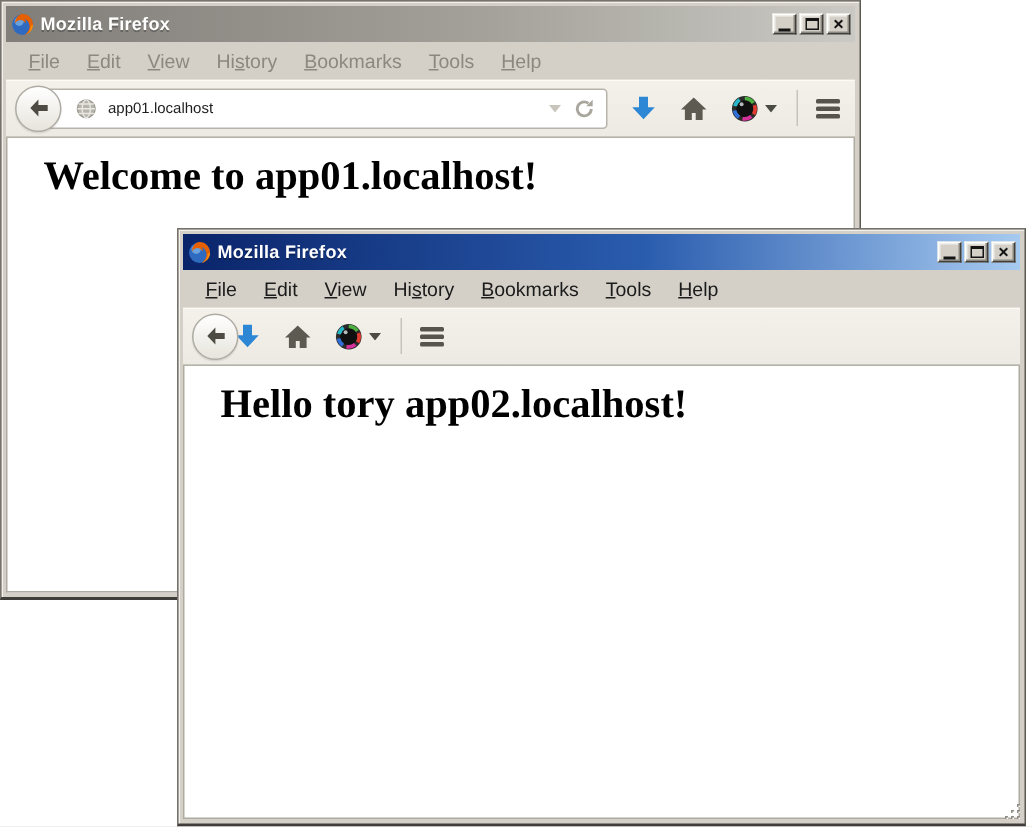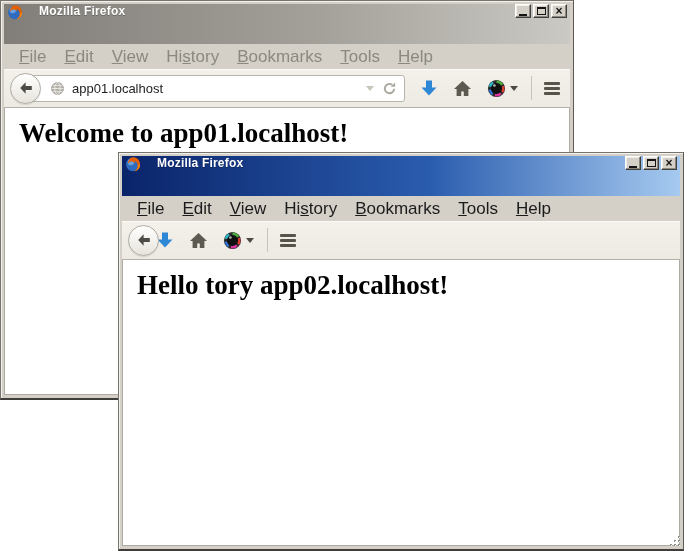--- a/index.html
+++ b/index.html
@@ -12,67 +12,67 @@
   .window {
     position:absolute; display:flex; flex-direction:column;
     background:#d4d0c8; padding:3px;
     border:1px solid #76736c; border-bottom:2px solid #403e3a; border-right-color:#5b5952;
     box-shadow: inset 1px 1px 0 #f2f1ed;
   }
   .win1 { left:0; top:0; width:574px; height:400px; z-index:1; }
   .win2 { left:118px; top:152px; width:566px; height:399px; z-index:2; }
 
   
-  .titlebar { flex:none; height:40px; display:flex; align-items:flex-start; gap:16px; padding:0 2px 0 3px; }
+  .titlebar { flex:none; height:24px; display:flex; align-items:center; gap:4px; padding:0 2px 0 3px; }
   .titlebar.active   { background:linear-gradient(90deg,#0a246a 0%,#2a5cae 55%,#a6caf0 100%); }
   .titlebar.inactive { background:linear-gradient(90deg,#817e79 0%,#a3a09a 55%,#cbc9c3 100%); }
   .fx-icon { flex:none; width:16px; height:16px; display:flex; }
   .title-text { flex:1; color:#fff; font-size:12px; font-weight:bold; letter-spacing:.2px;
     white-space:nowrap; overflow:hidden; text-shadow:0 1px 0 rgba(0,0,0,.25); }
   .win-controls { display:flex; gap:2px; padding-right:1px; }
   .winbtn { width:16px; height:14px; background:#d4d0c8;
     border:1px solid; border-color:#fffffb #403f3b #403f3b #fffffb;
     box-shadow: inset -1px -1px 0 #8a887f, inset 1px 1px 0 #f0efeb;
     display:flex; align-items:center; justify-content:center; cursor:default; }
   .glyph-min { width:8px; height:2px; background:#141414; margin-top:7px; }
   .glyph-max { width:9px; height:8px; border:1px solid #141414; border-top-width:2px; }
   .glyph-close { font-size:12px; font-weight:bold; color:#141414; line-height:10px; }
 
   
   .menubar { flex:none; height:25px; display:flex; align-items:center; background:#d4d0c8;
-    padding:0 6px; font-size:17px; }
+    padding:0 6px; font-size:13px; }
   .menu-item { padding:3px 9px; white-space:nowrap; }
   .akey { text-decoration:underline; }
   .win1 .menubar { color:#8b897f; }
   .win2 .menubar { color:#1b1b1b; }
 
   
   .toolbar { flex:none; height:39px; display:flex; align-items:center;
     background:linear-gradient(#f4f1eb,#edeae3);
     border-bottom:1px solid #b4b1a7; box-shadow: inset 0 1px 0 #fbfaf7;
     padding:0 10px 0 6px; }
   .back-btn { flex:none; width:31px; height:31px; border-radius:50%;
     background:linear-gradient(#ffffff,#e7e4dc); border:1px solid #aeaca3;
     display:flex; align-items:center; justify-content:center;
     margin-right:-18px; z-index:2; box-shadow:0 1px 1px rgba(0,0,0,.10); }
   .urlbar { flex:1; min-width:0; height:27px; background:#fff;
     border:1px solid #b7b4ab; border-radius:3px;
     display:flex; align-items:center; gap:7px; padding:0 7px 0 26px; }
-  .url-text { flex:1; min-width:0; font-size:13px; color:#1e1e1e; white-space:nowrap; overflow:hidden; }
+  .url-text { flex:1; min-width:0; font-size:10px; color:#1e1e1e; white-space:nowrap; overflow:hidden; }
   .tool-icon { flex:none; display:flex; align-items:center; justify-content:center; }
   .gap-l { margin-left:15px; }
   .app-btn { display:flex; align-items:center; gap:4px; }
   .sep { width:1px; height:24px; background:#c6c3ba; margin:0 12px 0 13px; }
   .hamburger { display:flex; flex-direction:column; gap:2px; }
   .hamburger span { width:16px; height:3px; background:#57544c; border-radius:1px; }
 
   
   .content { flex:1; background:#fff; border:1px solid #aeaba2; border-top:none; position:relative; overflow:hidden; }
   .content h1 { font-family:"Liberation Serif", serif; font-size:27px; font-weight:bold;
-    color:#000; margin:10px 0 0 14px; white-space:nowrap; }
+    color:#000; margin:10px 0 0 24px; white-space:nowrap; }
 
   
   .grip { position:absolute; right:1px; bottom:1px; width:14px; height:14px; }
 </style>
 </head>
 <body>
 
 <div class="desktop">
 
   <div class="window win1">

